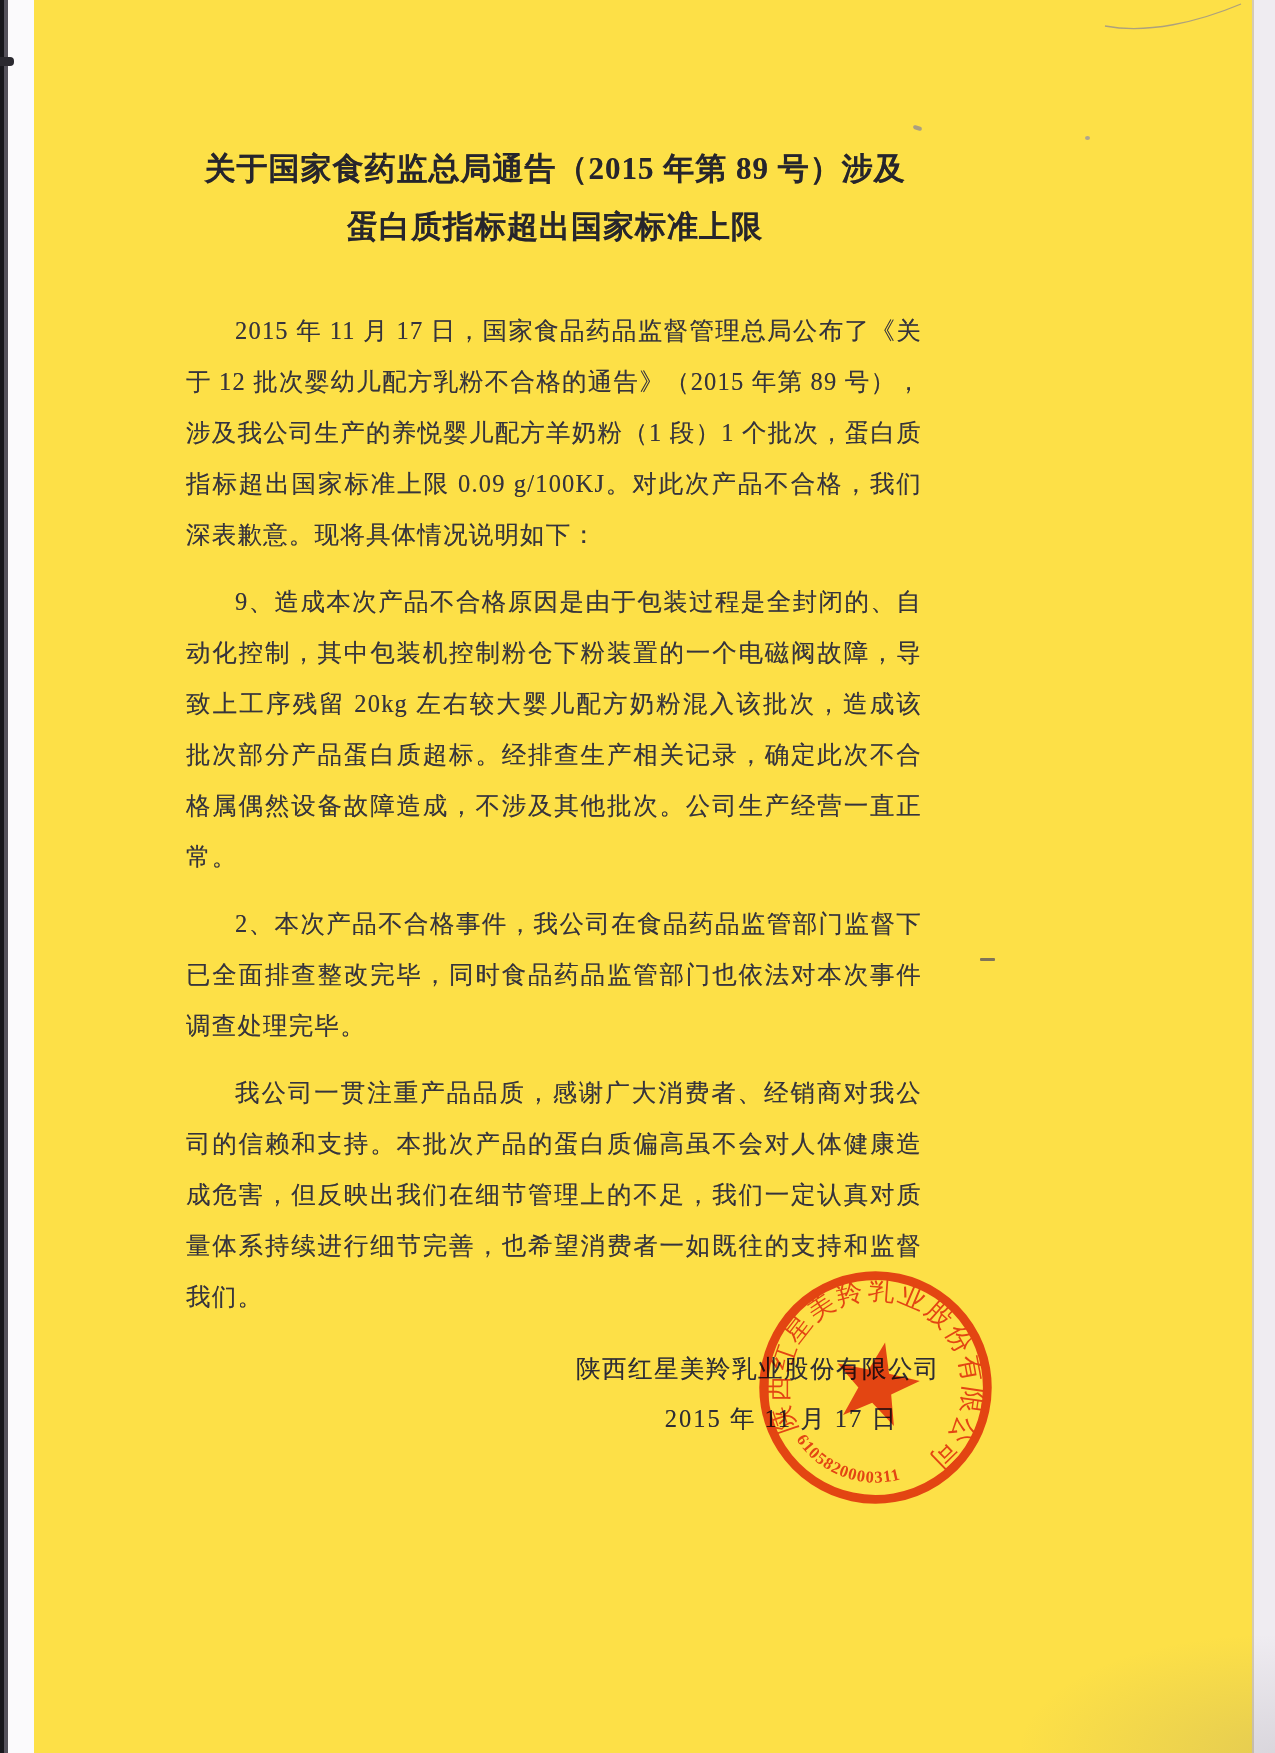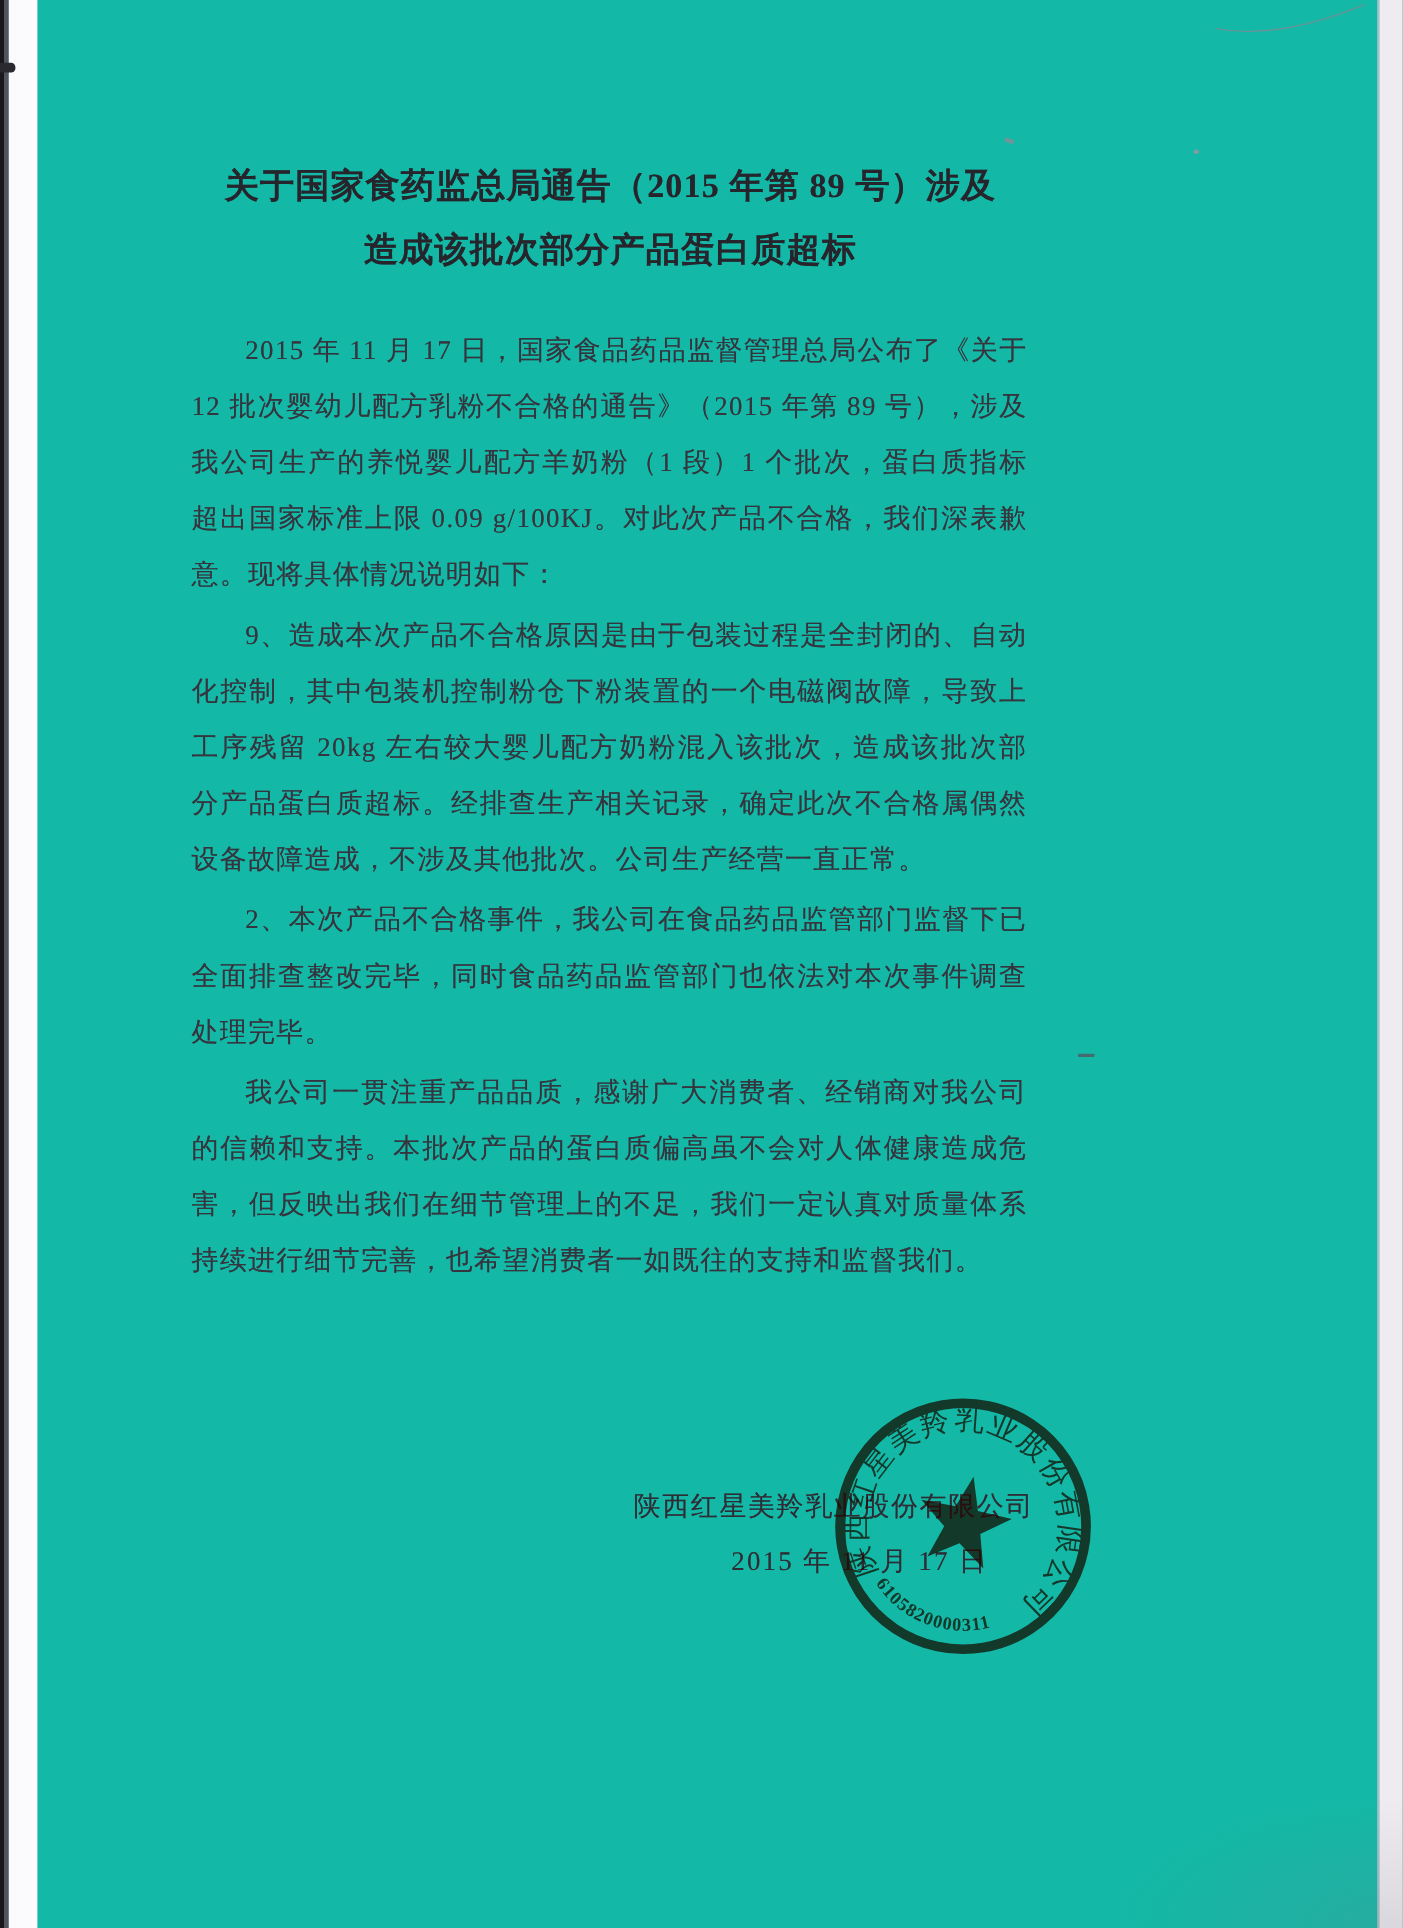--- a/index.html
+++ b/index.html
@@ -4,21 +4,21 @@
 <style>
   html,body{margin:0;padding:0;}
   body{
     width:1275px;height:1753px;
     background:#e9e6ec;
     font-family:"Liberation Serif","DejaVu Serif",serif;
     overflow:hidden;
   }
   .scan{
     position:relative;width:1275px;height:1753px;
-    background:#14b8a6;
+    background:#fde047;
     overflow:hidden;
   }
   
   .edge-dark-left{
     position:absolute;left:0;top:0;width:8px;height:1753px;
     background:linear-gradient(90deg,#17171c 0 4px,#55525c 4px 100%);
   }
   .edge-white-left{
     position:absolute;left:8px;top:0;width:26px;height:1753px;
     background:#fbfafc;
@@ -52,21 +52,21 @@
     letter-spacing:1px;
     text-shadow:0 0 .6px rgba(40,40,55,.55);
   }
   .doc-body{
     position:absolute;left:170px;top:289px;width:768px;
     color:#36343c;font-size:24.5px;line-height:51px;
     letter-spacing:1.2px;
     text-shadow:0 0 .5px rgba(50,50,70,.5);
   }
   .doc-body p{
-    margin:4px;text-indent:2em;text-align:justify;
+    margin:16px;text-indent:2em;text-align:justify;
   }
   .sig-company{
     position:absolute;right:335px;top:1352px;
     color:#2e2d34;font-size:24.5px;letter-spacing:1.5px;
     text-shadow:0 0 .5px rgba(50,50,70,.5);
     white-space:nowrap;
   }
   .sig-date{
     position:absolute;right:377px;top:1402px;
     color:#2e2d34;font-size:24.5px;letter-spacing:2px;
@@ -96,21 +96,21 @@
     <svg viewBox="0 0 140 36" xmlns="http://www.w3.org/2000/svg">
       <path d="M2,24 C 45,32 95,20 138,2" fill="none" stroke="#8a8694" stroke-width="1.3" opacity="0.7"></path>
     </svg>
   </div>
   <div class="speck-a"></div>
   <div class="speck-b"></div>
   <div class="dash-artifact"></div>
 
   <div class="doc-title">
     <div>关于国家食药监总局通告（2015 年第 89 号）涉及</div>
-    <div>造成该批次部分产品蛋白质超标</div>
+    <div>蛋白质指标超出国家标准上限</div>
   </div>
 
   <div class="doc-body">
     <p>2015 年 11 月 17 日，国家食品药品监督管理总局公布了《关于 12 批次婴幼儿配方乳粉不合格的通告》（2015 年第 89 号），涉及我公司生产的养悦婴儿配方羊奶粉（1 段）1 个批次，蛋白质指标超出国家标准上限 0.09 g/100KJ。对此次产品不合格，我们深表歉意。现将具体情况说明如下：</p>
     <p>9、造成本次产品不合格原因是由于包装过程是全封闭的、自动化控制，其中包装机控制粉仓下粉装置的一个电磁阀故障，导致上工序残留 20kg 左右较大婴儿配方奶粉混入该批次，造成该批次部分产品蛋白质超标。经排查生产相关记录，确定此次不合格属偶然设备故障造成，不涉及其他批次。公司生产经营一直正常。</p>
     <p>2、本次产品不合格事件，我公司在食品药品监管部门监督下已全面排查整改完毕，同时食品药品监管部门也依法对本次事件调查处理完毕。</p>
     <p>我公司一贯注重产品品质，感谢广大消费者、经销商对我公司的信赖和支持。本批次产品的蛋白质偏高虽不会对人体健康造成危害，但反映出我们在细节管理上的不足，我们一定认真对质量体系持续进行细节完善，也希望消费者一如既往的支持和监督我们。</p>
   </div>
 
   <div class="sig-company">陕西红星美羚乳业股份有限公司</div>

